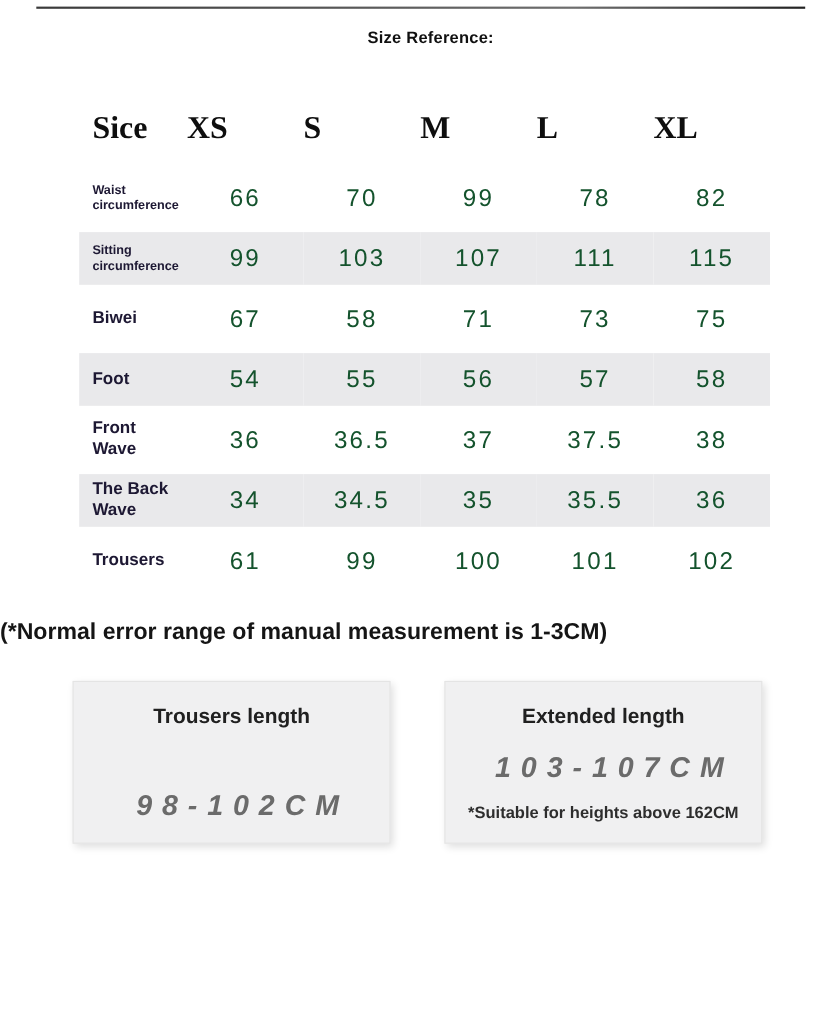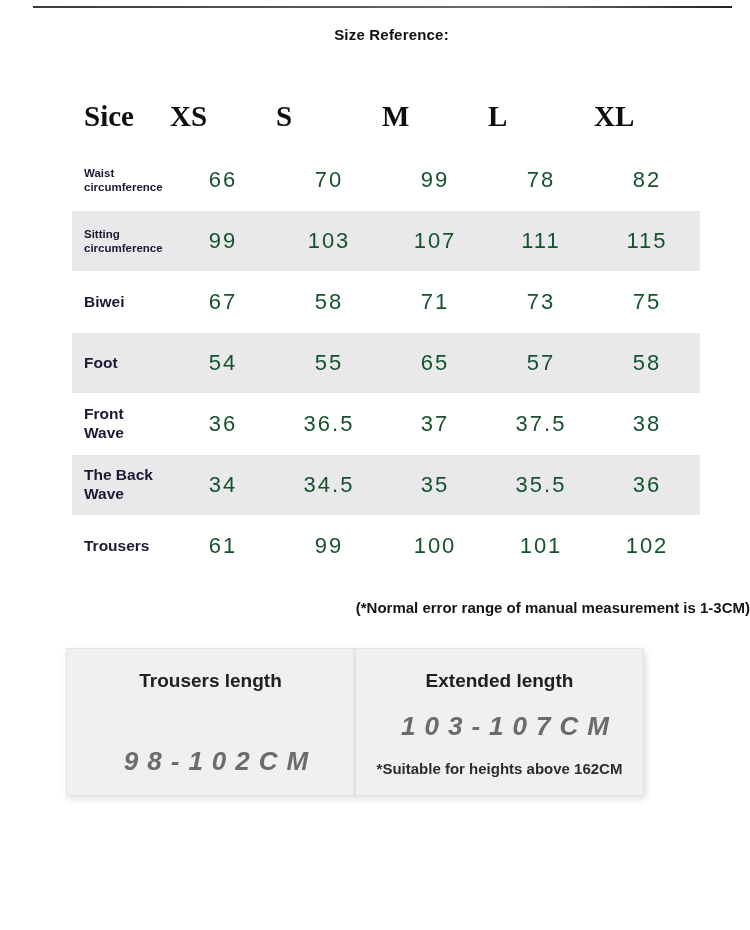--- a/index.html
+++ b/index.html
@@ -49,48 +49,49 @@
     vertical-align: bottom;
     padding: 0 0 16px 0;
     height: 58px;
     text-align: left;
   }
   table.size-table th.h-label {
     text-align: left;
     padding-left: 12px;
   }
   tr.row-plain { height: 62px; background: #ffffff; }
-  tr.row-shade { height: 60px; background: #e9e9eb; }
+  tr.row-shade { height: 48px; background: #e9e9eb; }
   td.rowlabel {
     text-align: left;
     padding-left: 12px;
     font-weight: bold;
     color: #1d1833;
     white-space: pre-line;
     vertical-align: middle;
   }
   td.rowlabel.small { font-size: 11.5px; line-height: 1.25; }
   td.rowlabel.big   { font-size: 15.5px; line-height: 1.2; }
   td.val {
     text-align: center;
     vertical-align: middle;
     font-size: 22px;
     color: #14532d;
     letter-spacing: 2px;
   }
   .measure-note {
     margin-top: 22px;
     width: 750px;
-    text-align: right;
-    font-size: 15px;
+    text-align: left;
+    font-size: 21px;
     font-weight: bold;
     color: #151515;
   }
   .length-cards {
     display: flex;
+    gap: 49px;
     margin: 32px 0 0 66px;
   }
   .length-card {
     width: 289px;
     height: 148px;
     background: #f0f0f1;
     border: 1px solid #e4e4e4;
     box-shadow: 2px 3px 7px rgba(0,0,0,0.13);
     display: flex;
     flex-direction: column;
@@ -169,21 +170,21 @@
         <td class="val">67</td>
         <td class="val">58</td>
         <td class="val">71</td>
         <td class="val">73</td>
         <td class="val">75</td>
       </tr>
       <tr class="row-shade">
         <td class="rowlabel big">Foot</td>
         <td class="val">54</td>
         <td class="val">55</td>
-        <td class="val">65</td>
+        <td class="val">56</td>
         <td class="val">57</td>
         <td class="val">58</td>
       </tr>
       <tr class="row-plain">
         <td class="rowlabel big">Front
 Wave</td>
         <td class="val">36</td>
         <td class="val">36.5</td>
         <td class="val">37</td>
         <td class="val">37.5</td>

